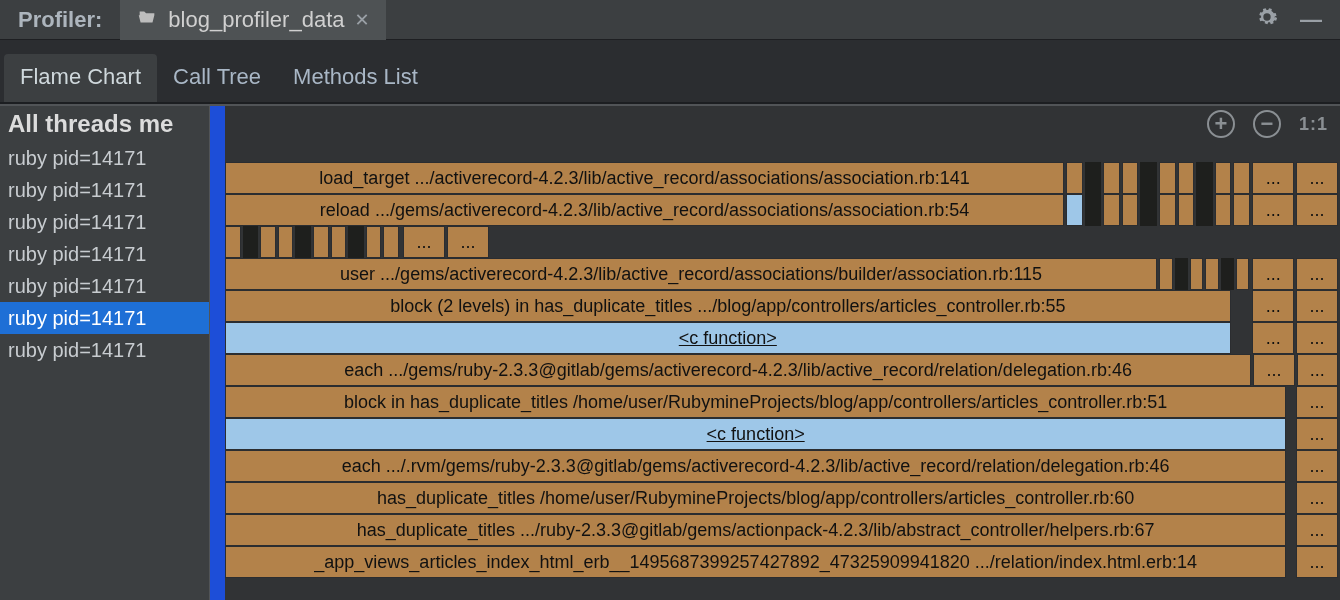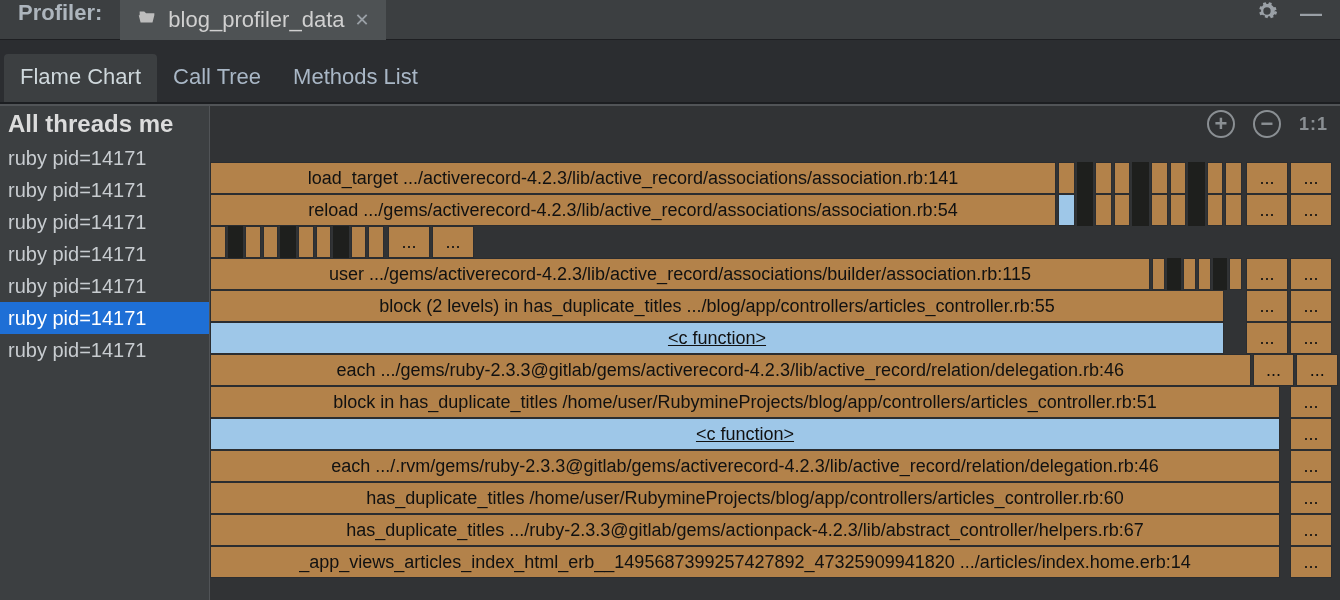--- a/index.html
+++ b/index.html
@@ -8,21 +8,21 @@
     background: #2b2d30;
     color: #bbbbbb;
     width: 1340px;
     height: 600px;
     overflow: hidden;
     font-size: 20px;
   }
   
   .titlebar {
     display: flex;
-    align-items: flex-start;
+    align-items: center;
     height: 40px;
     background: #3c3f41;
     border-bottom: 1px solid #1e1f22;
   }
   .titlebar .label {
     padding: 0 18px;
     color: #adb5bd;
     font-weight: 600;
     font-size: 22px;
   }
@@ -64,20 +64,21 @@
     border-top-right-radius: 4px;
     margin-top: 31px;
   }
 
   
   .main {
     display: flex;
     height: calc(600px - 40px - 64px);
     background: #1d4ed8;
     border-top: 2px solid #515457;
+    gap: 15px;
   }
   .sidebar {
     width: 210px;
     flex: none;
     background: #3c3f41;
     border-right: 1px solid #515457;
     overflow: hidden;
   }
   .sidehead {
     font-weight: 700;
@@ -313,19 +314,19 @@
           <div class="frame" style="width: 1070px;">has_duplicate_titles  /home/user/RubymineProjects/blog/app/controllers/articles_controller.rb:60</div>
           <div style="width: 6px;"></div>
           <div class="frame ell" style="width: 42px;">...</div>
         </div>
         <div class="flame-row">
           <div class="frame" style="width: 1070px;">has_duplicate_titles .../ruby-2.3.3@gitlab/gems/actionpack-4.2.3/lib/abstract_controller/helpers.rb:67</div>
           <div style="width: 6px;"></div>
           <div class="frame ell" style="width: 42px;">...</div>
         </div>
         <div class="flame-row">
-          <div class="frame" style="width: 1070px;">_app_views_articles_index_html_erb__1495687399257427892_47325909941820 .../articles/index.home.erb:14</div>
+          <div class="frame" style="width: 1070px;">_app_views_articles_index_html_erb__1495687399257427892_47325909941820 .../relation/index.html.erb:14</div>
           <div style="width: 6px;"></div>
           <div class="frame ell" style="width: 42px;">...</div>
         </div>
       </div>
   </div>
 </div>
 
 </body></html>

